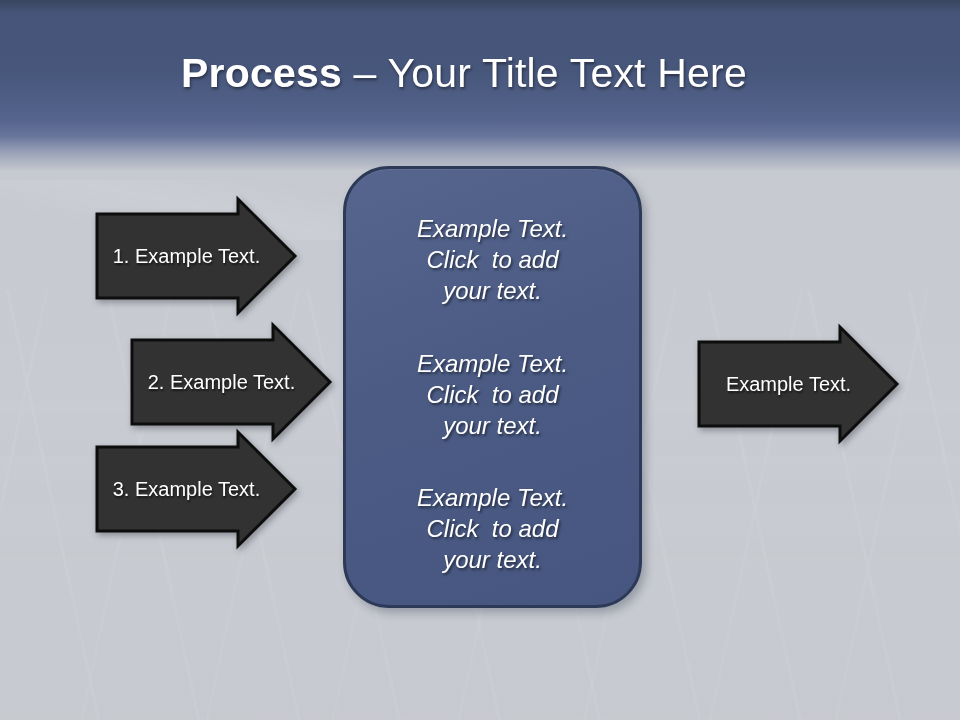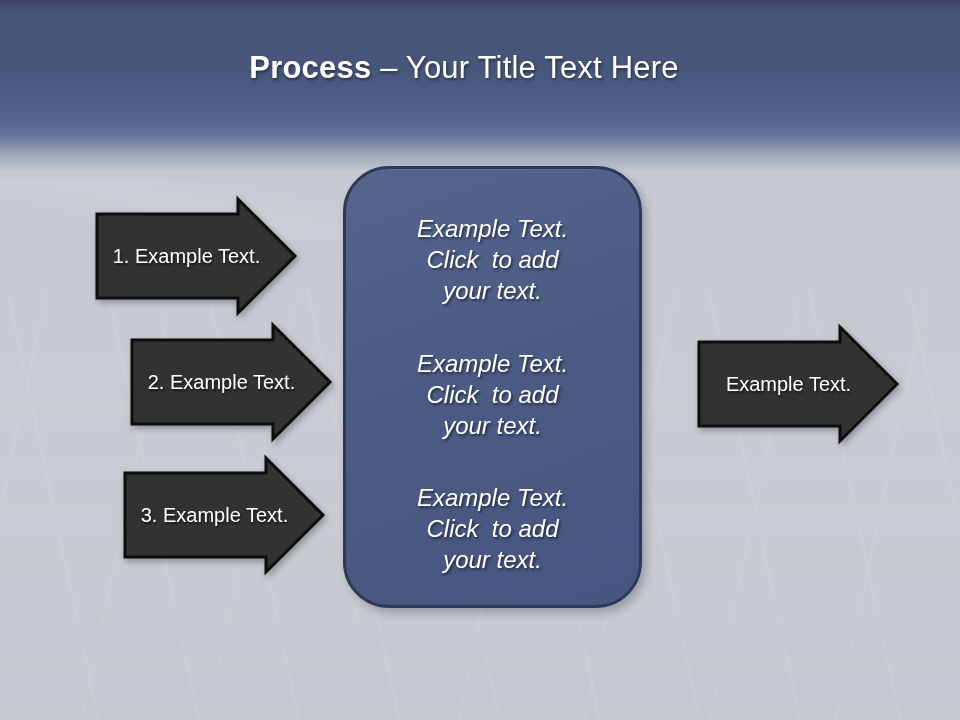--- a/index.html
+++ b/index.html
@@ -19,21 +19,21 @@
       var(--header-mid,#47567b) 42%,
       #54648c 70%,
       #68759b 80%,
       #9aa3b8 90%,
       #c2c6ce 100%);
     background-color:#47567b;
   }
   .title{
     position:absolute;left:0;top:50px;width:928px;margin:0;
     text-align:center;
-    font-size:31px;font-weight:400;letter-spacing:.2px;
+    font-size:41px;font-weight:400;letter-spacing:.2px;
     color:var(--text,#ffffff);
     text-shadow:1px 2px 3px rgba(0,0,0,.45);
   }
   .title .t-bold{font-weight:700;}
   
   .bg-texture{
     position:absolute;left:0;top:290px;width:960px;height:430px;
     background:
       repeating-linear-gradient(78deg, transparent 0 95px, rgba(255,255,255,.55) 95px 98px),
       repeating-linear-gradient(-78deg, transparent 0 120px, rgba(255,255,255,.45) 120px 123px),
@@ -57,21 +57,21 @@
   }
   .arrow-label{
     position:absolute;left:0;top:0;width:183px;height:118px;
     display:flex;align-items:center;justify-content:center;
     font-size:20px;color:var(--text,#ffffff);
     text-shadow:1px 2px 2px rgba(0,0,0,.55);
     white-space:pre;
   }
   .arrow-1{left:95px;top:197px;}
   .arrow-2{left:95px;top:323px;margin-left:35px;}
-  .arrow-3{left:95px;top:456px;margin-left:28px;}
+  .arrow-3{left:95px;top:430px;}
   .arrow-right{left:697px;top:325px;}
   
   .center-box{
     position:absolute;left:343px;top:166px;width:299px;height:442px;
     box-sizing:border-box;
     border:3px solid var(--box-border,#2d3a57);
     border-radius:46px;
     background:linear-gradient(160deg,#55658e 0%,var(--box-fill,#4b5b84) 45%,#465680 100%);
     box-shadow:4px 5px 8px rgba(30,40,60,.28), inset 0 1px 0 rgba(255,255,255,.07);
     display:flex;flex-direction:column;justify-content:space-between;

